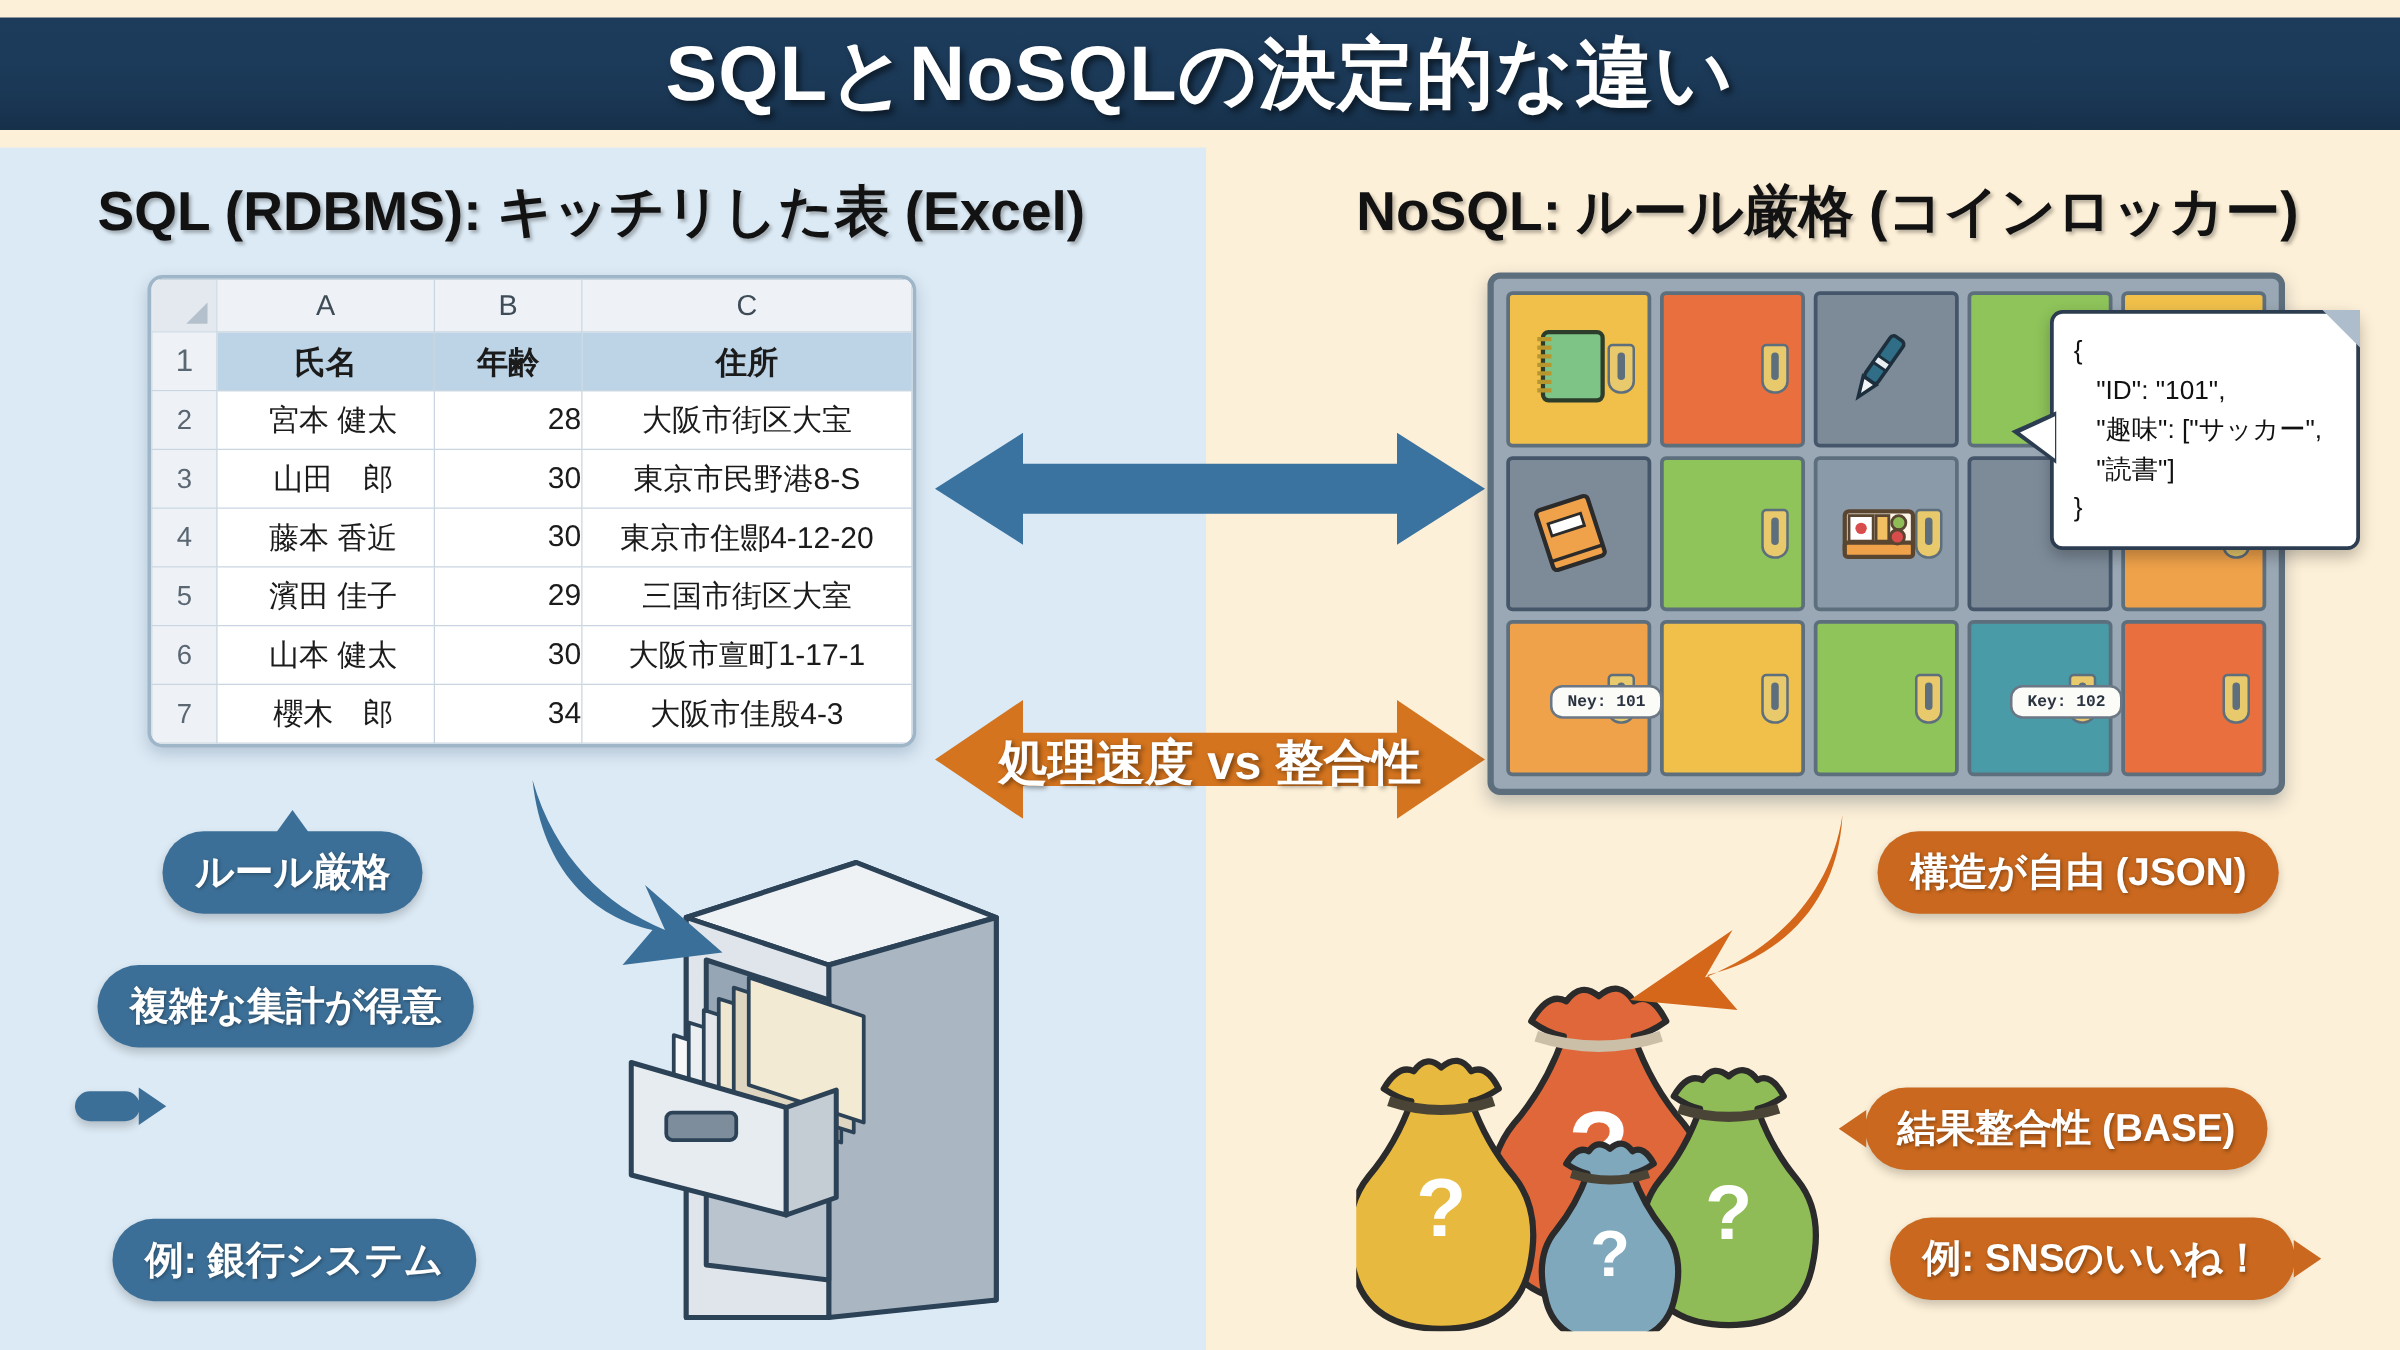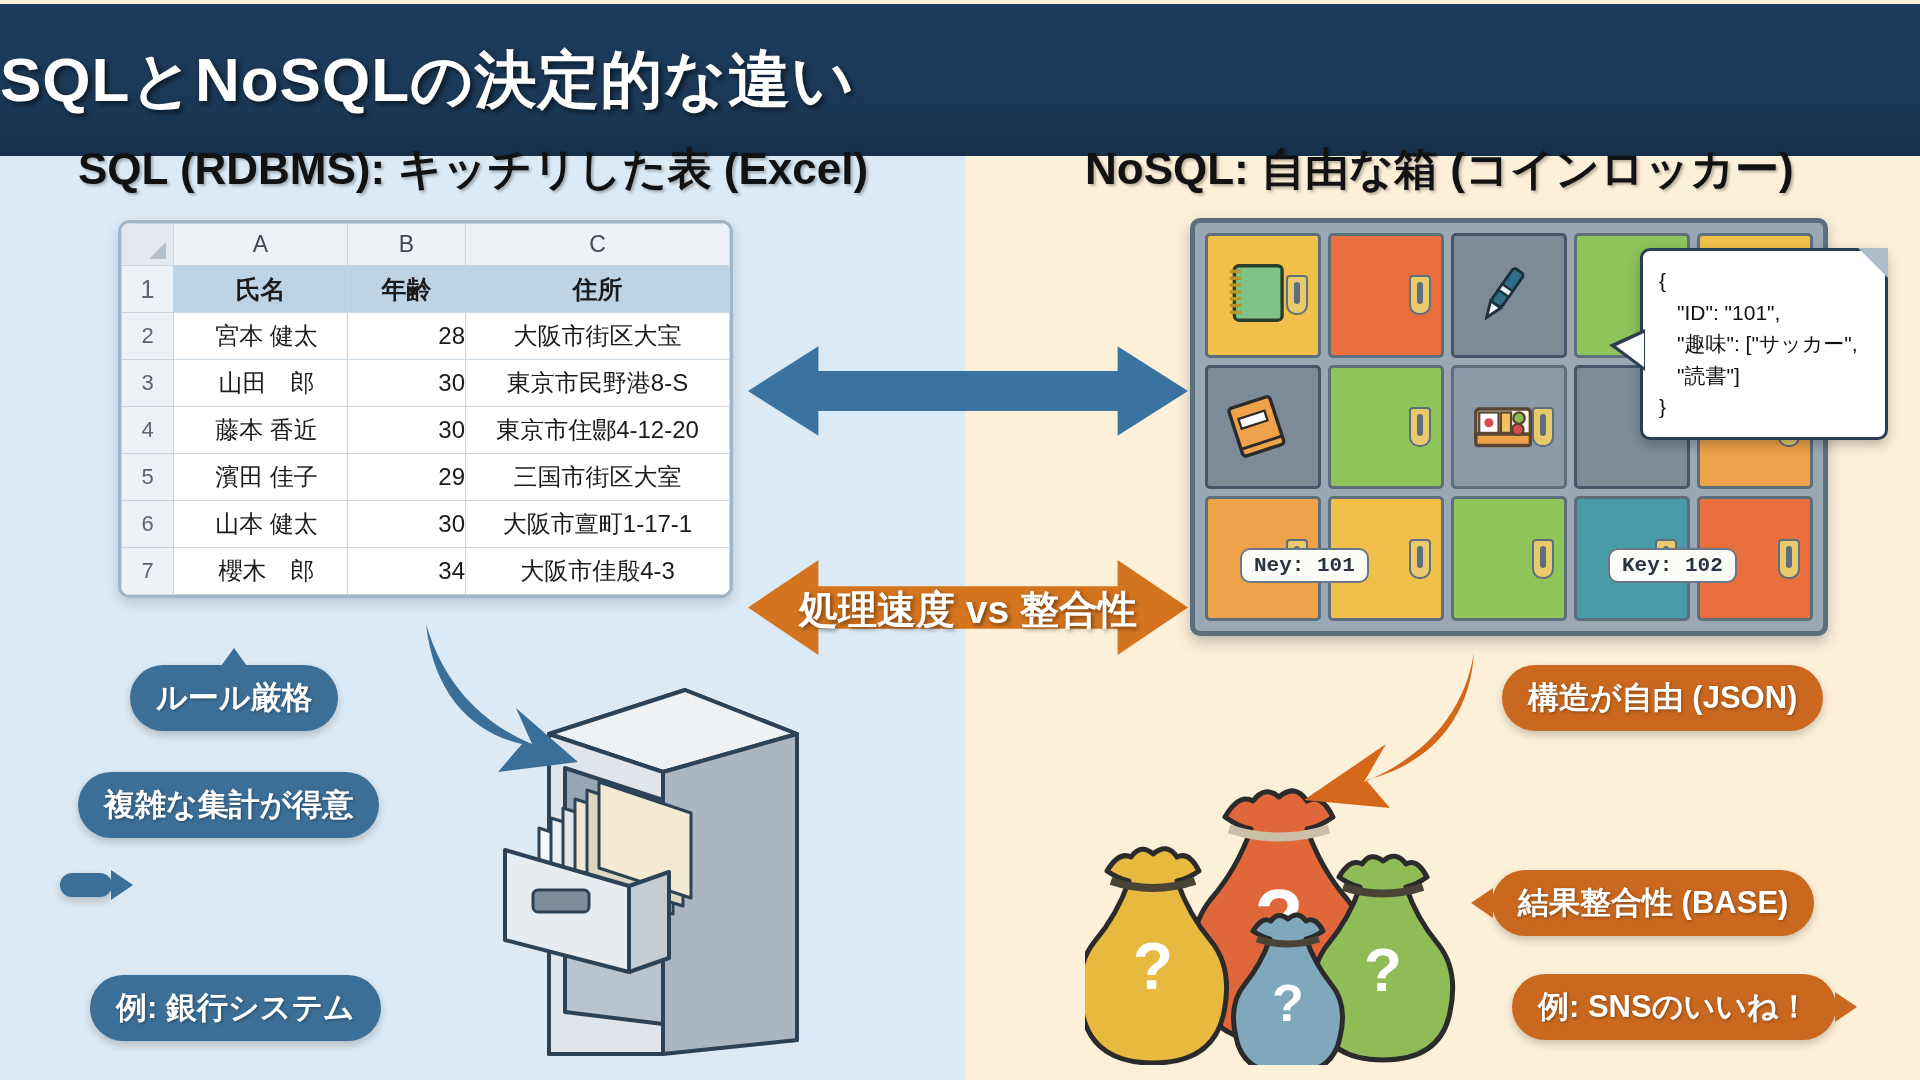--- a/index.html
+++ b/index.html
@@ -10,23 +10,23 @@
     position:relative;
   }
   #stage { position:absolute; left:0; top:0; width:1920px; height:1080px; }
 
   
   .bg-left  { position:absolute; left:0;    top:118px; width:965px;  height:962px; background:#dceaf5; }
   .bg-right { position:absolute; left:965px;top:118px; width:955px;  height:962px; background:#fdf0d8; }
 
   
   .banner {
-    position:absolute; left:0; top:4px; width:1920px; height:152px;
+    position:absolute; left:0; top:14px; width:1920px; height:90px;
     background:linear-gradient(180deg,#1d3c5c 0%,#1b3957 60%,#16304a 100%);
-    display:flex; align-items:center; justify-content:flex-start;
+    display:flex; align-items:center; justify-content:center;
   }
   .banner-title {
     color:#ffffff; font-size:62px; font-weight:bold; letter-spacing:1px;
     text-shadow:3px 3px 5px rgba(0,0,0,.55);
     white-space:nowrap;
   }
 
   
   .col-head {
     position:absolute; font-size:44px; font-weight:bold; color:#121212;
@@ -123,21 +123,21 @@
   }
   .door .keyhole::after {
     content:""; position:absolute; left:50%; margin-left:-3px; top:5px;
     width:6px; height:22px; background:#5d6e7d; border-radius:3px;
   }
   .door.open { background:#7d8b99 !important; border-color:#46566a; }
   .door .item { position:absolute; left:14%; top:16%; width:62%; height:64%; }
   .keytag {
     position:absolute; left:12px; top:10px; background:#fbfbf8;
     border:2px solid #6b7785; border-radius:10px; padding:4px 12px;
-    font-size:21px; font-weight:bold; color:#2a3440;
+    font-size:13px; font-weight:bold; color:#2a3440;
     font-family:"Liberation Mono","DejaVu Sans Mono",monospace;
     z-index:6; white-space:nowrap;
   }
 
   
   .json-callout {
     position:absolute; left:1640px; top:248px; width:248px;
     background:#ffffff; border:3px solid #2c3d52; border-radius:10px;
     padding:14px 16px; z-index:20;
     box-shadow:0 5px 12px rgba(0,0,0,.25);
@@ -176,21 +176,21 @@
 <div id="stage">
 
   <div class="bg-left"></div>
   <div class="bg-right"></div>
 
   <div class="banner">
     <div class="banner-title">SQLとNoSQLの決定的な違い</div>
   </div>
 
   <div class="col-head left">SQL (RDBMS): キッチリした表 (Excel)</div>
-  <div class="col-head right">NoSQL: 自由な箱 (コインロッカー)</div>
+  <div class="col-head right">NoSQL: ルール厳格 (コインロッカー)</div>
 
   <div class="sheet">
     <table>
       <colgroup>
           <col class="c-idx">
           <col class="c-a">
           <col class="c-b">
           <col class="c-c">
         </colgroup>
       <thead>

